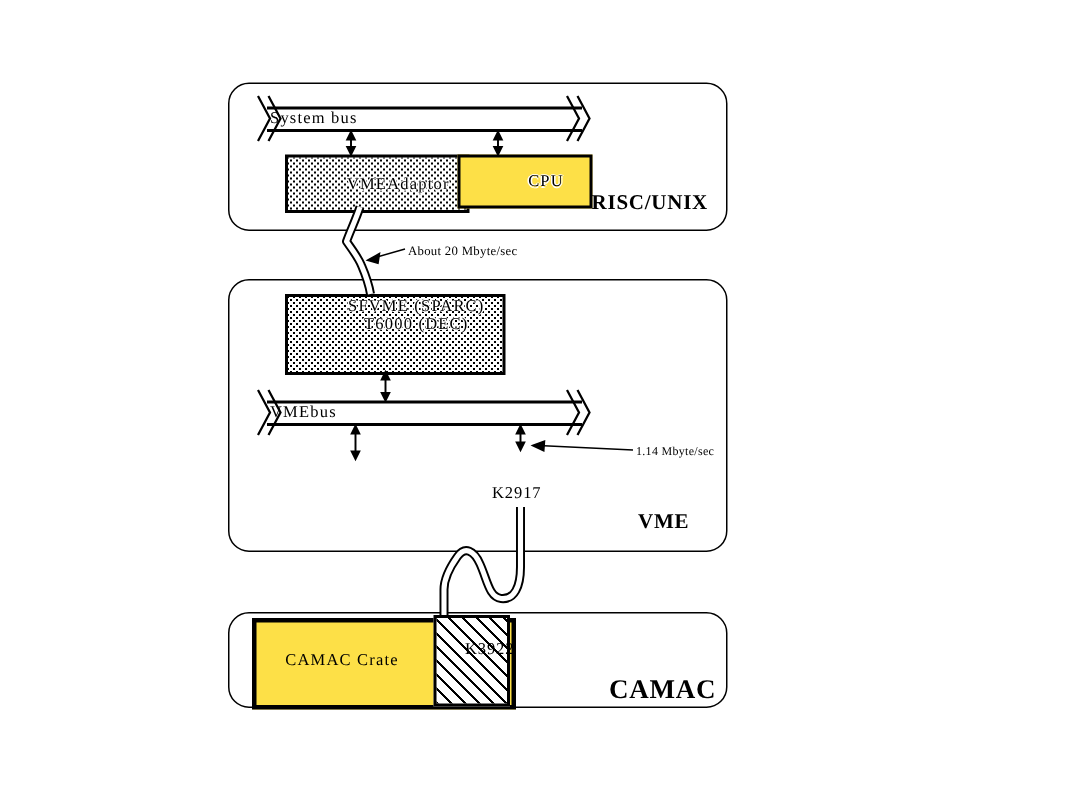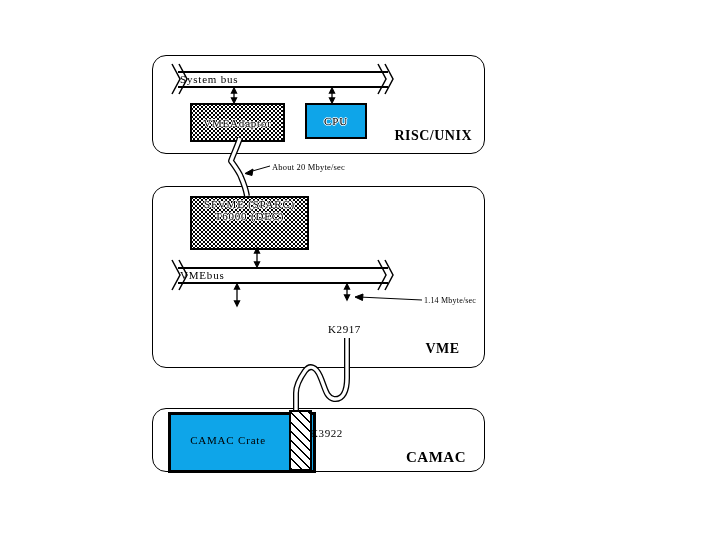--- a/index.html
+++ b/index.html
@@ -4,21 +4,21 @@
 <style>
   html,body{margin:0;padding:0;background:#fff;}
   #canvas{
     position:relative;width:719px;height:539px;background:#ffffff;overflow:hidden;
     font-family:"Liberation Serif","DejaVu Serif",serif;color:#000;
   }
   .section{
     position:absolute;border:1.5px solid #000;border-radius:14px;background:#fff;
   }
   .node{
-    position:absolute;border:2px solid #000;background:#0ea5e9;
+    position:absolute;border:2px solid #000;background:#fde047;
     display:flex;align-items:center;justify-content:center;flex-direction:column;
   }
   .stipple{
     background-color:#fff;
     background-image:
       radial-gradient(circle,#000 0.8px,transparent 0.9px),
       radial-gradient(circle,#000 0.8px,transparent 0.9px);
     background-size:4px 4px;
     background-position:0 0,2px 2px;
   }
@@ -39,21 +39,21 @@
     font-size:11px;letter-spacing:0.8px;
     text-shadow:1px 0 0 #fff,-1px 0 0 #fff,0 1px 0 #fff,0 -1px 0 #fff;
   }
   .bustext{
     position:absolute;left:180px;width:208px;
     font-size:11px;letter-spacing:0.8px;height:15px;line-height:15px;
   }
   .big{font-weight:bold;font-size:14px;letter-spacing:0.5px;}
   .small-ann{font-size:8.5px;letter-spacing:0.2px;}
   svg.linework{position:absolute;left:0;top:0;z-index:4;}
-  .z3{z-index:3;} .z5{z-index:5;}
+  .z3{z-index:3;padding-left:28px;} .z5{z-index:5;}
 </style>
 </head>
 <body>
 
 <div id="canvas">
 
   <div class="section" style="left:152px;top:55px;width:331px;height:97px;"></div>
   <div class="section" style="left:152px;top:186px;width:331px;height:180px;"></div>
   <div class="section" style="left:152px;top:408px;width:331px;height:62px;"></div>
 
@@ -130,21 +130,21 @@
       <path d="M347,338 L347,378 C347,391 343,400 334,399 C326,398 325,387 320,376 C316,367 310,364 305,371 C300,378 296,385 296,393 L296,410" stroke="#000" stroke-width="6"></path>
       <path d="M347,338 L347,378 C347,391 343,400 334,399 C326,398 325,387 320,376 C316,367 310,364 305,371 C300,378 296,385 296,393 L296,410" stroke="#fff" stroke-width="3.4"></path>
     </g>
   </svg>
 
   <div class="bustext z5" style="top:72px;">System bus</div>
   <div class="bustext z5" style="top:268px;">VMEbus</div>
 
   <div class="lbl big z5" style="left:392px;top:128px;width:80px;text-align:right;">RISC/UNIX</div>
   <div class="lbl big z5" style="left:420px;top:341px;width:45px;text-align:center;">VME</div>
-  <div class="lbl big z5" style="left:406px;top:449px;width:60px;text-align:left;font-size:15px;">CAMAC</div>
+  <div class="lbl big z5" style="left:406px;top:449px;width:60px;text-align:left;font-size:18px;">CAMAC</div>
 
   <div class="lbl z5" style="left:322px;top:323px;width:45px;text-align:center;font-size:11px;">K2917</div>
   <div class="lbl z5" style="left:310px;top:427px;width:42px;font-size:11px;">K3922</div>
 
   <div class="lbl small-ann z5" style="left:272px;top:162px;">About 20 Mbyte/sec</div>
   <div class="lbl small-ann z5" style="left:424px;top:296px;font-size:8px;">1.14 Mbyte/sec</div>
 
 </div>
 
 </body></html>

